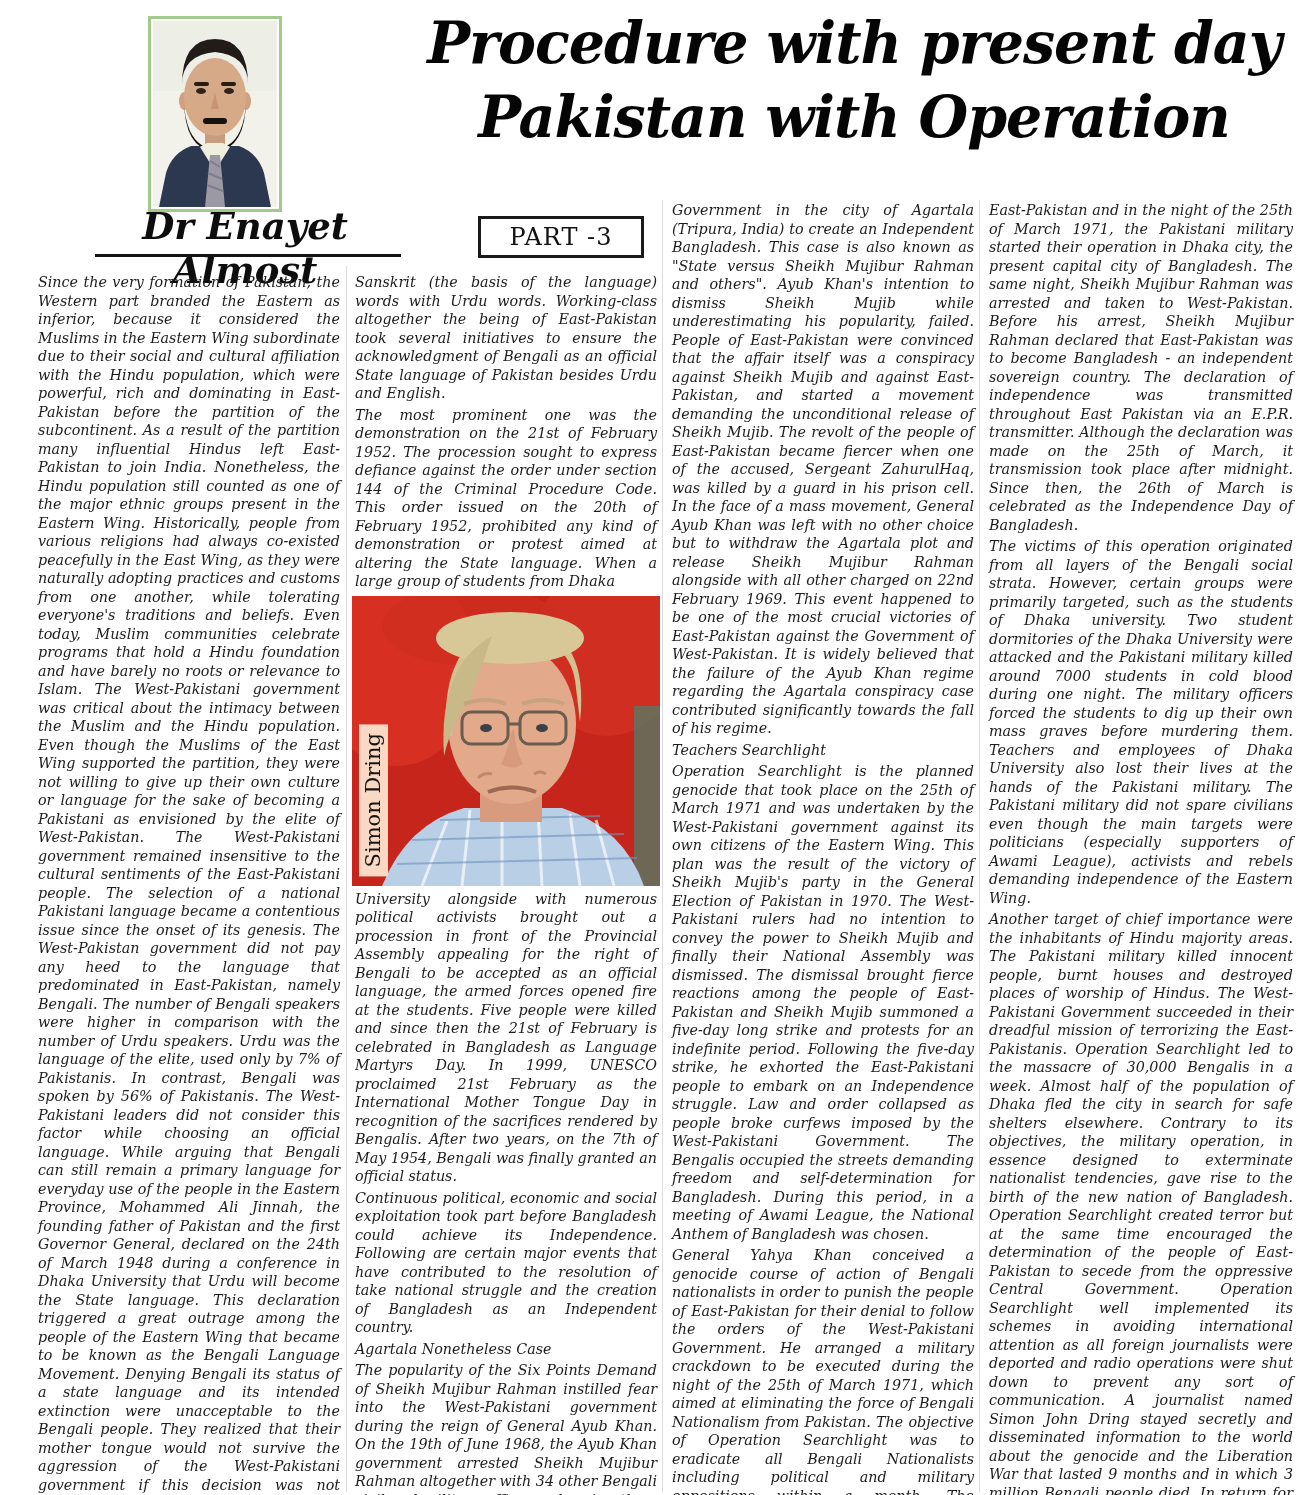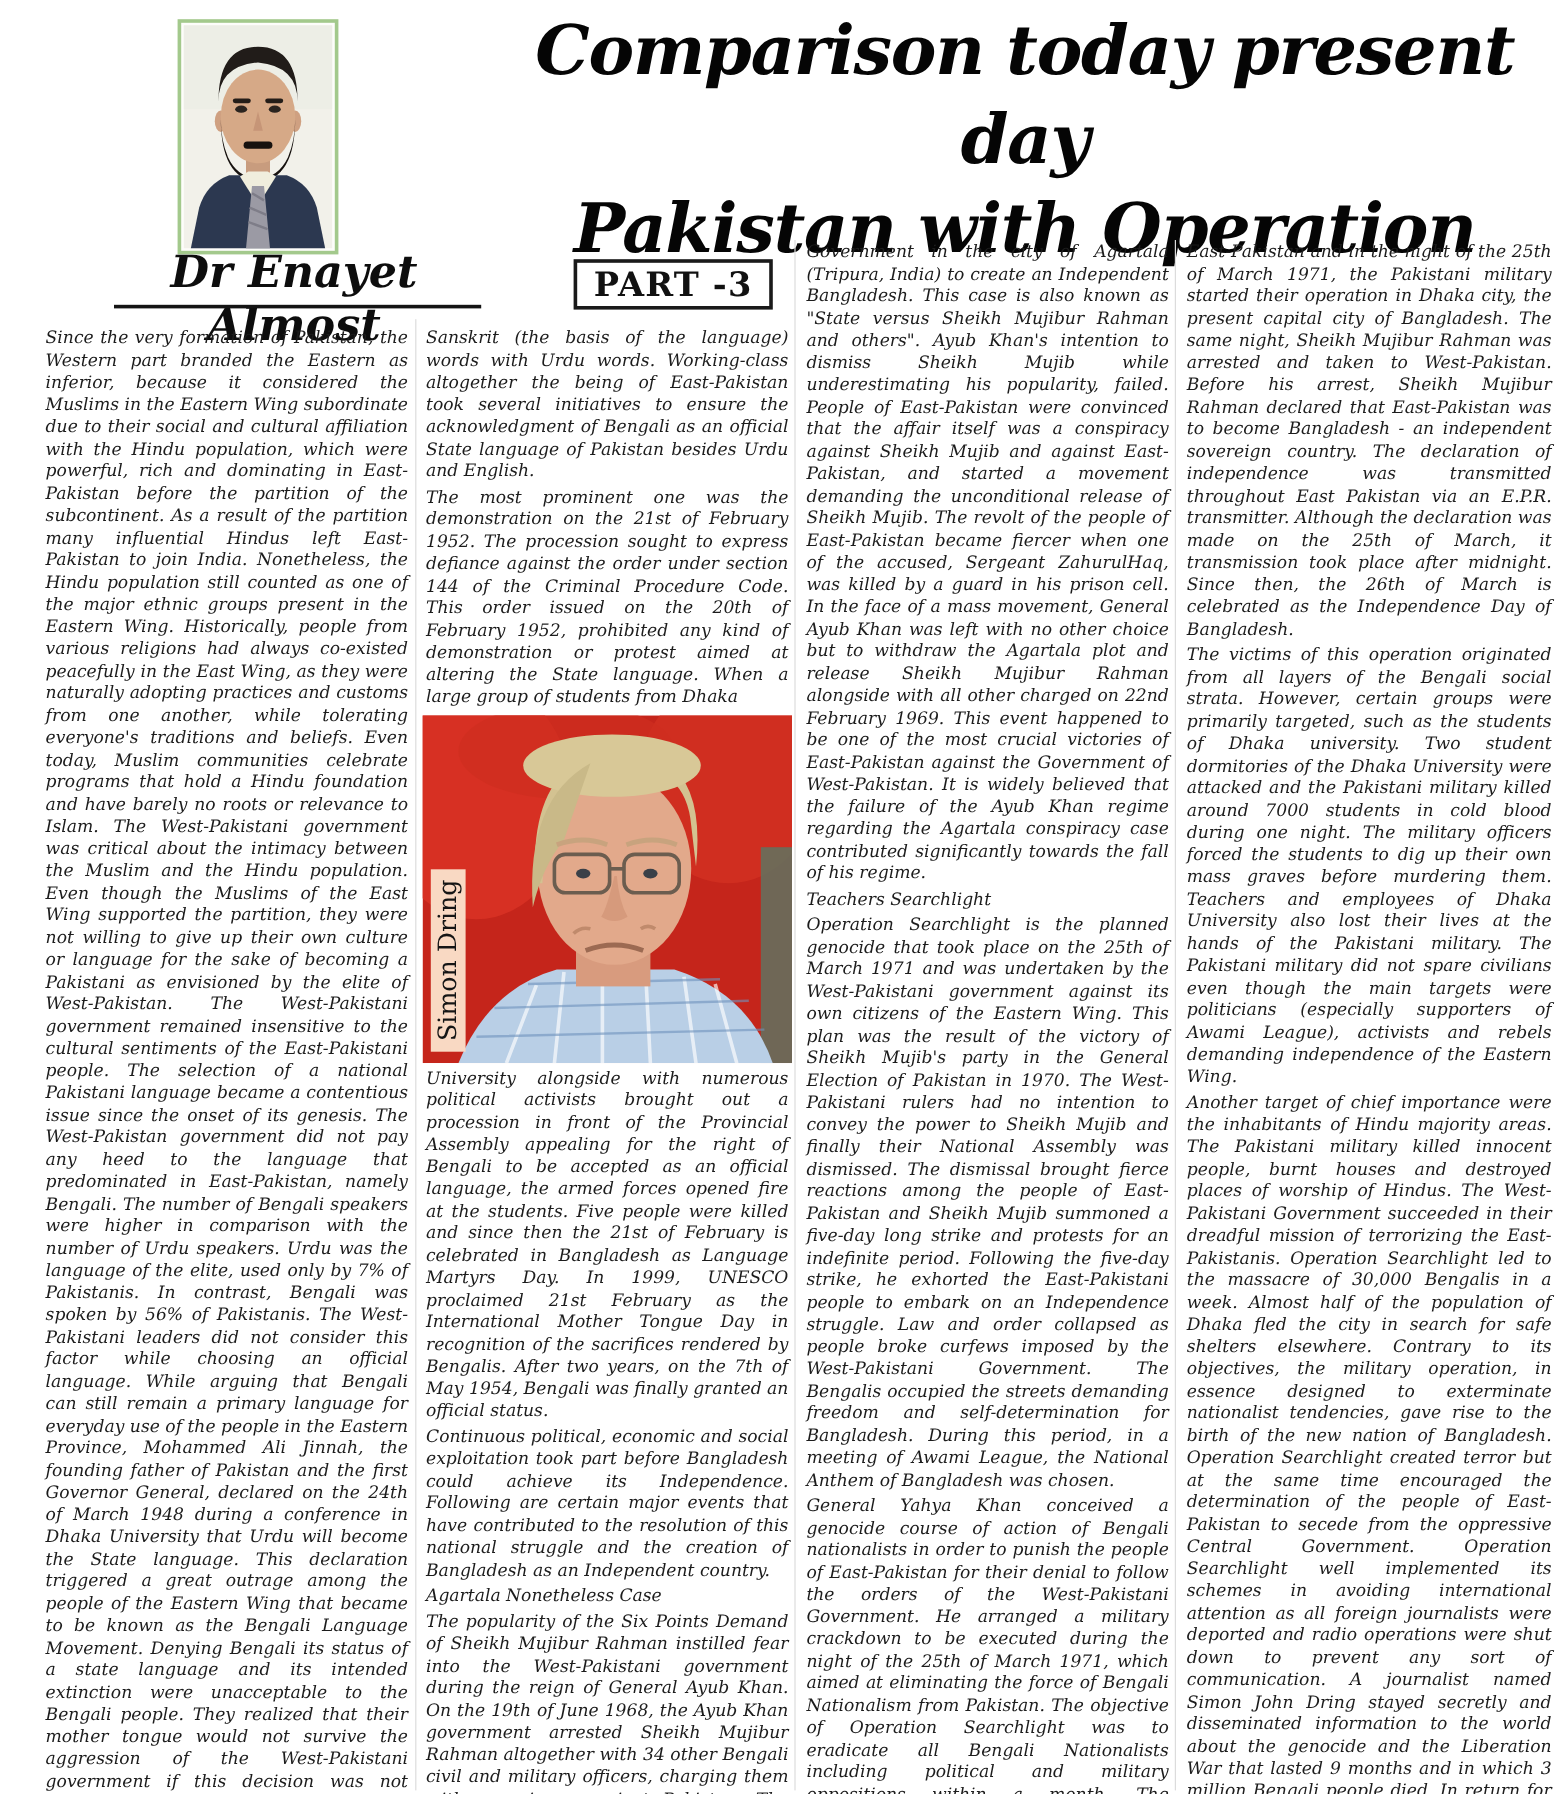--- a/index.html
+++ b/index.html
@@ -11,21 +11,21 @@
         border:3px solid #a3c98c;background:#fdfdfa;padding:2px;}
   .author-photo-frame svg{display:block;width:100%;height:100%;}
   .author-name{position:absolute;left:75px;top:204px;width:340px;text-align:center;
         font-weight:bold;font-style:italic;font-size:37px;line-height:44px;color:#0d0d0d;}
   .author-rule{position:absolute;left:95px;top:254px;width:306px;height:3px;background:#141414;}
   .headline{position:absolute;left:408px;top:6px;width:892px;text-align:center;
         font-weight:bold;font-style:italic;font-size:57px;line-height:74px;
         color:#050505;letter-spacing:-1px;}
   .part-box{position:absolute;left:478px;top:216px;width:160px;height:36px;
         border:3px solid #1a1a1a;display:flex;align-items:center;justify-content:center;
-        font-weight:bold;font-size:28px;letter-spacing:1px;color:#111;}
+        font-weight:normal;font-size:24px;letter-spacing:1px;color:#111;}
 
   
   .col{position:absolute;width:308px;font-size:14.3px;line-height:18.5px;
         text-align:justify;color:#1c1c1c;}
   .col .para{margin:3px;font-style:italic;}
   #col1{left:35px;top:270px;}
   #col2{left:352px;top:270px;}
   #col3{left:669px;top:198px;}
   #col4{left:986px;top:198px;width:310px;}
 
@@ -66,21 +66,21 @@
       <path d="M47 126 L62 150 L77 126 L70 122 L54 122 Z" fill="#f0eedd"></path>
       <path d="M57 134 L67 134 L72 186 L52 186 Z" fill="#9b9aa4"></path>
       <path d="M57 140 L67 146 M55 152 L69 158 M54 164 L70 170" stroke="#7e7d88" stroke-width="2"></path>
     </svg>
   </div>
 
   <div class="author-name">Dr Enayet Almost</div>
   <div class="author-rule"></div>
 
   <div class="headline">
-    <div>Comparison today present day</div>
+    <div>Procedure with present day</div>
     <div>Pakistan with Operation</div>
   </div>
 
   <div class="part-box">PART -3</div>
 
   <div class="col-rule" id="rule1"></div>
   <div class="col-rule" id="rule2"></div>
   <div class="col-rule" id="rule3"></div>
 
   <div class="col" id="col1">
@@ -121,21 +121,21 @@
         <ellipse cx="190" cy="132" rx="6" ry="4" fill="#3a4048"></ellipse>
         <path d="M160 134 Q154 160 149 168 Q160 175 171 168 Q164 156 162 134 Z" fill="#d69a7c"></path>
         <path d="M136 196 Q160 187 184 196" stroke="#9c6a52" stroke-width="4" fill="none"></path>
         <path d="M126 182 Q132 176 140 178 M194 178 Q188 174 182 178" stroke="#c08a6c" stroke-width="3" fill="none"></path>
       </svg>
       <div class="photo-caption">Simon Dring</div>
     </div>
 
     <div>
         <p class="para">University alongside with numerous political activists brought out a procession in front of the Provincial Assembly appealing for the right of Bengali to be accepted as an official language, the armed forces opened fire at the students. Five people were killed and since then the 21st of February is celebrated in Bangladesh as Language Martyrs Day. In 1999, UNESCO proclaimed 21st February as the International Mother Tongue Day in recognition of the sacrifices rendered by Bengalis. After two years, on the 7th of May 1954, Bengali was finally granted an official status.</p>
-        <p class="para">Continuous political, economic and social exploitation took part before Bangladesh could achieve its Independence. Following are certain major events that have contributed to the resolution of this national struggle and the creation of Bangladesh as an Independent country.</p>
+        <p class="para">Continuous political, economic and social exploitation took part before Bangladesh could achieve its Independence. Following are certain major events that have contributed to the resolution of take national struggle and the creation of Bangladesh as an Independent country.</p>
         <p class="para">Agartala Nonetheless Case</p>
         <p class="para">The popularity of the Six Points Demand of Sheikh Mujibur Rahman instilled fear into the West-Pakistani government during the reign of General Ayub Khan. On the 19th of June 1968, the Ayub Khan government arrested Sheikh Mujibur Rahman altogether with 34 other Bengali civil and military officers, charging them with conspiracy against Pakistan. The case is popularly known as the Agartala conspiracy case because General Ayub Khan claimed that Sheikh Mujib and his political associates were conspiring with the Indian</p>
       </div>
   </div>
 
   <div class="col" id="col3">
       <p class="para">Government in the city of Agartala (Tripura, India) to create an Independent Bangladesh. This case is also known as "State versus Sheikh Mujibur Rahman and others". Ayub Khan's intention to dismiss Sheikh Mujib while underestimating his popularity, failed. People of East-Pakistan were convinced that the affair itself was a conspiracy against Sheikh Mujib and against East-Pakistan, and started a movement demanding the unconditional release of Sheikh Mujib. The revolt of the people of East-Pakistan became fiercer when one of the accused, Sergeant ZahurulHaq, was killed by a guard in his prison cell. In the face of a mass movement, General Ayub Khan was left with no other choice but to withdraw the Agartala plot and release Sheikh Mujibur Rahman alongside with all other charged on 22nd February 1969. This event happened to be one of the most crucial victories of East-Pakistan against the Government of West-Pakistan. It is widely believed that the failure of the Ayub Khan regime regarding the Agartala conspiracy case contributed significantly towards the fall of his regime.</p>
       <p class="para">Teachers Searchlight</p>
       <p class="para">Operation Searchlight is the planned genocide that took place on the 25th of March 1971 and was undertaken by the West-Pakistani government against its own citizens of the Eastern Wing. This plan was the result of the victory of Sheikh Mujib's party in the General Election of Pakistan in 1970. The West-Pakistani rulers had no intention to convey the power to Sheikh Mujib and finally their National Assembly was dismissed. The dismissal brought fierce reactions among the people of East-Pakistan and Sheikh Mujib summoned a five-day long strike and protests for an indefinite period. Following the five-day strike, he exhorted the East-Pakistani people to embark on an Independence struggle. Law and order collapsed as people broke curfews imposed by the West-Pakistani Government. The Bengalis occupied the streets demanding freedom and self-determination for Bangladesh. During this period, in a meeting of Awami League, the National Anthem of Bangladesh was chosen.</p>
       <p class="para">General Yahya Khan conceived a genocide course of action of Bengali nationalists in order to punish the people of East-Pakistan for their denial to follow the orders of the West-Pakistani Government. He arranged a military crackdown to be executed during the night of the 25th of March 1971, which aimed at eliminating the force of Bengali Nationalism from Pakistan. The objective of Operation Searchlight was to eradicate all Bengali Nationalists including political and military oppositions within a month. The intention was to take absolute control over all major cities dominated by the Nationalist rebels. Consequently, the people of East-Pakistan witnessed one the cruellest genocides in history. Troops from West-Pakistan marched secretly towards</p>

